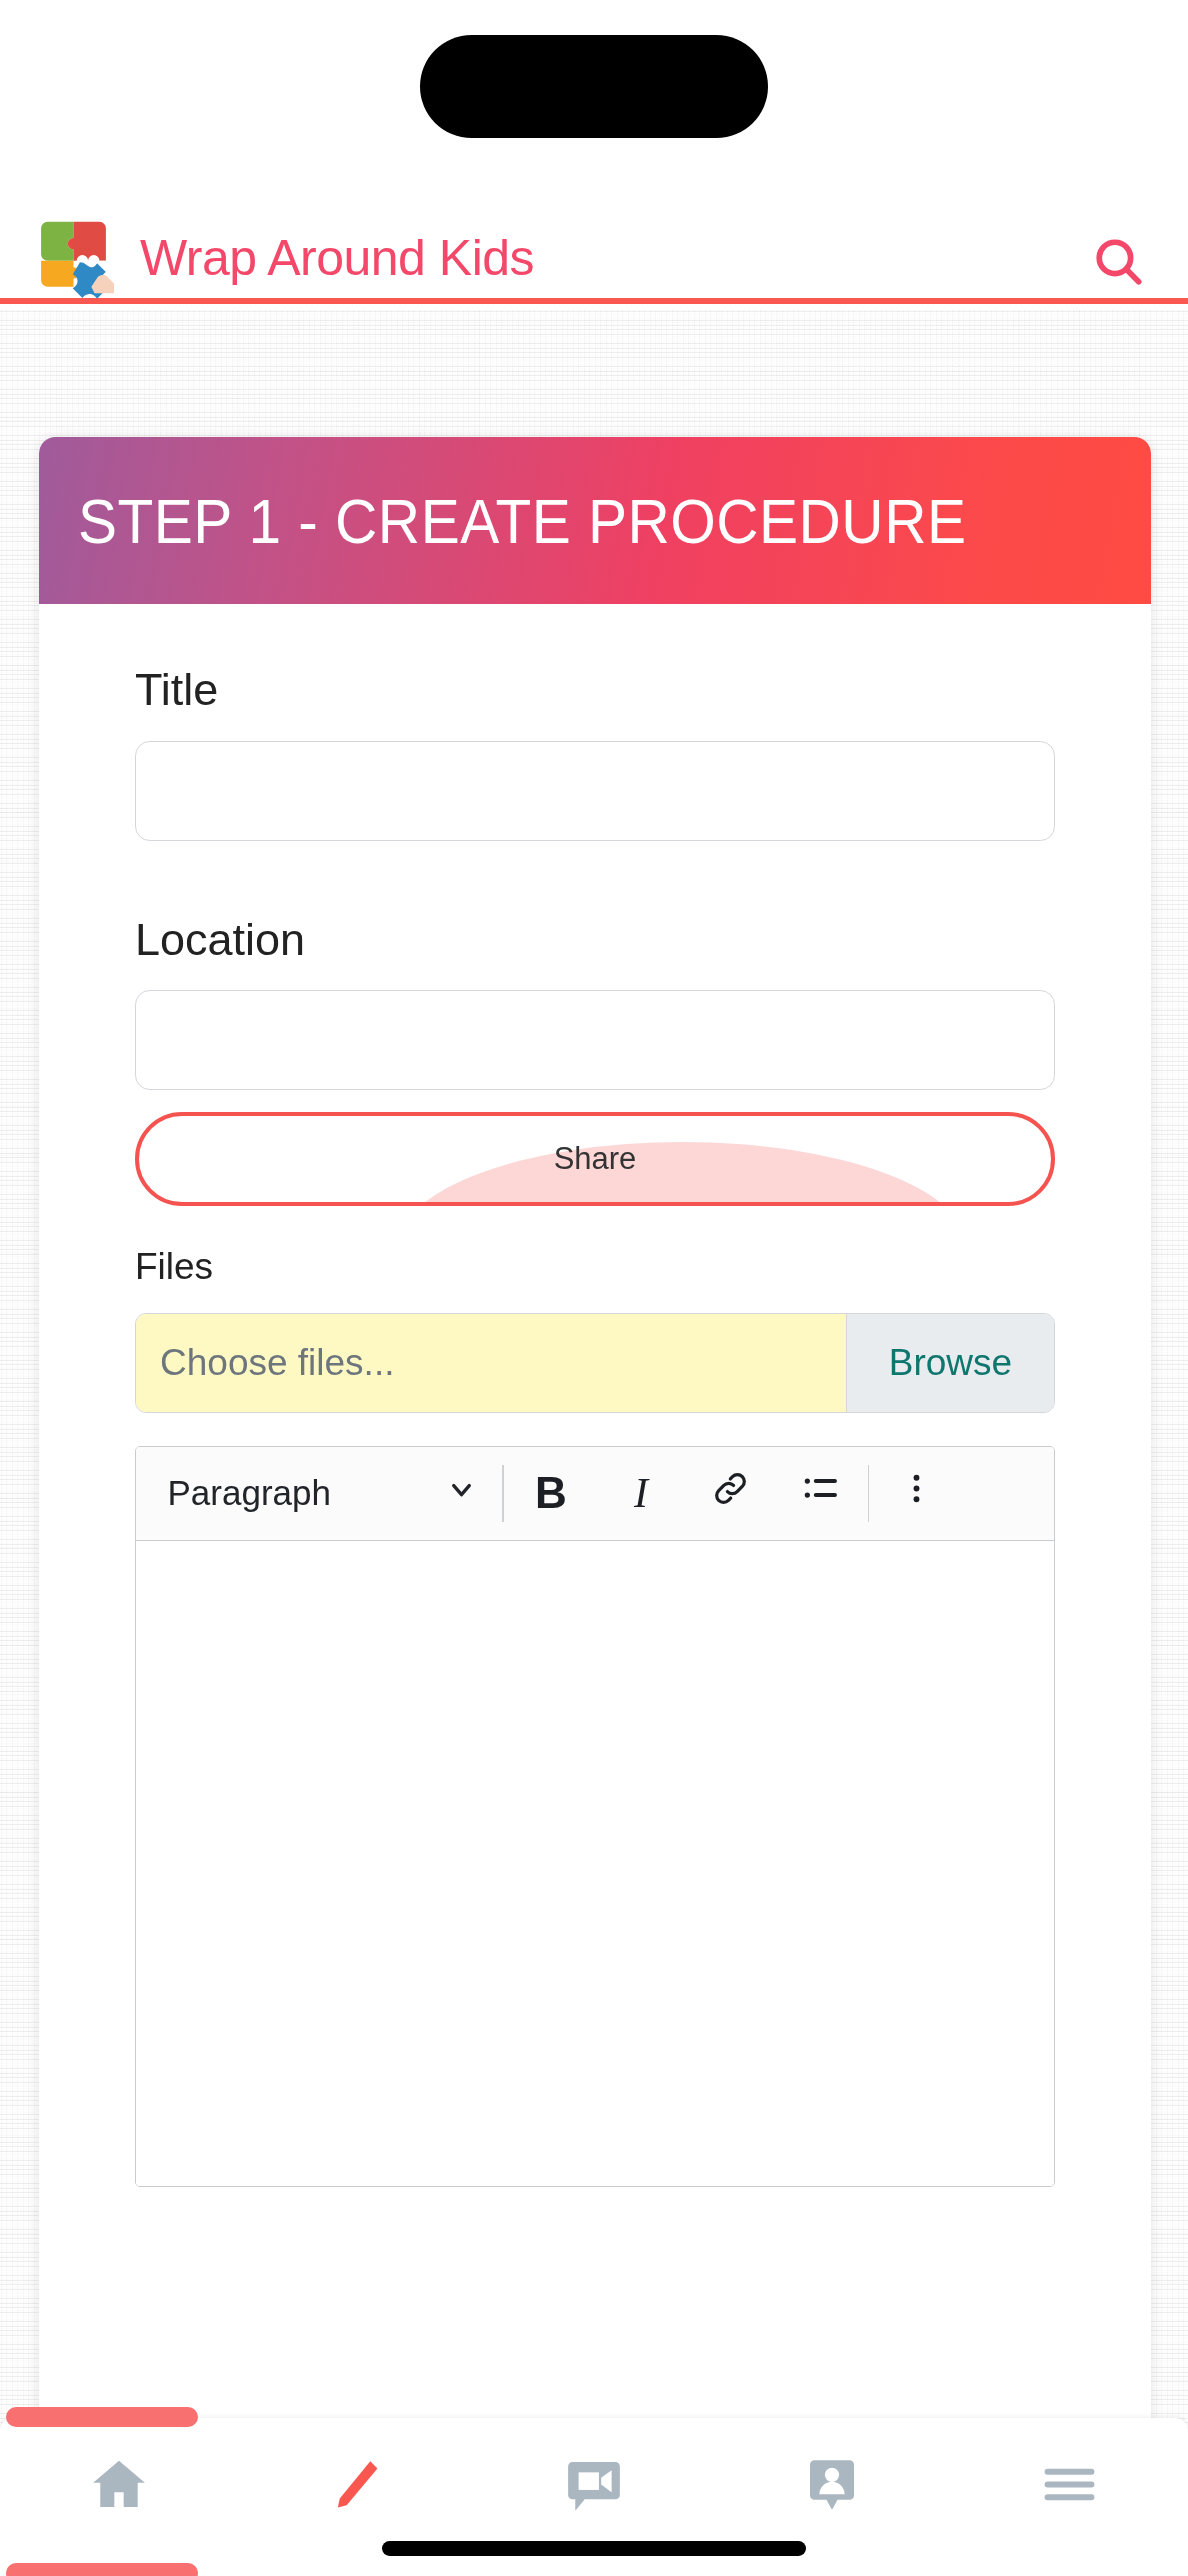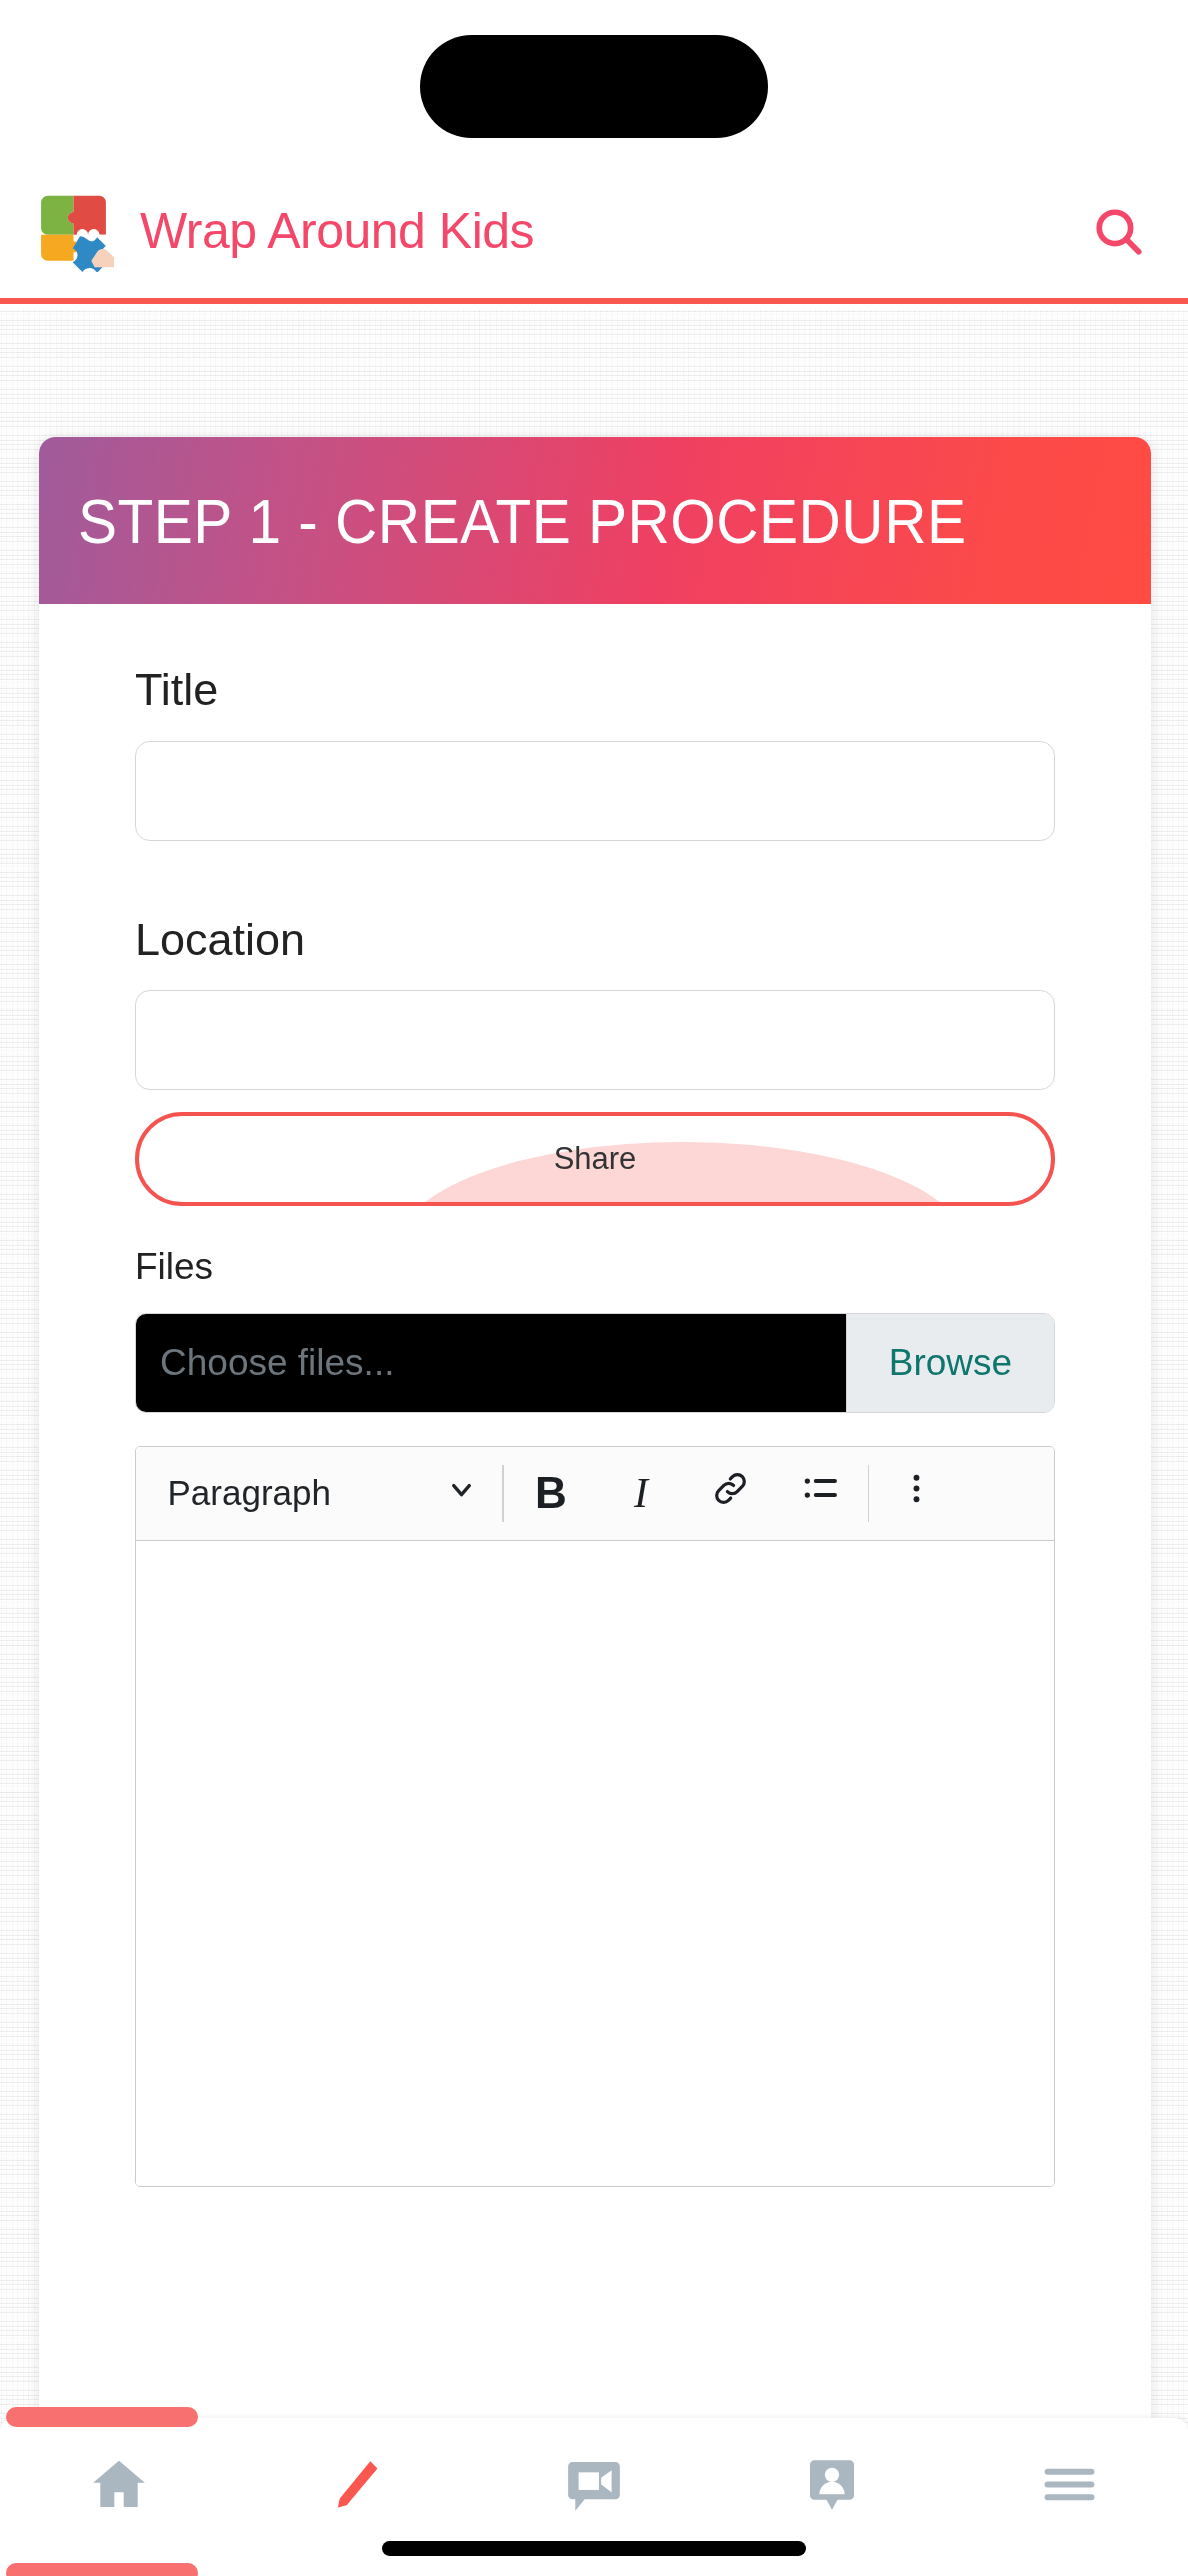--- a/index.html
+++ b/index.html
@@ -37,21 +37,21 @@
 
   
   .app-header {
     position: absolute;
     top: 164px; left: 0;
     width: 1188px;
     height: 140px;
     background: #ffffff;
     border-bottom: 6.4px solid #f9574f;
     display: flex;
-    align-items: center;
+    align-items: flex-end;
     padding: 0 33px;
     z-index: 35;
   }
   .brand {
     display: flex;
     align-items: center;
     gap: 26px;
   }
   .logo-mark {
     width: 81px;
@@ -205,21 +205,21 @@
     overflow: hidden;
     background: #fff;
   }
   .file-name {
     flex: 1 1 auto;
     display: flex;
     align-items: center;
     padding-left: 24px;
     font-size: 37px;
     color: #6d757d;
-    background: #000000;
+    background: #fef9c3;
   }
   .file-browse {
     flex: 0 0 auto;
     width: 208px;
     display: flex;
     align-items: center;
     justify-content: center;
     background: #e9ecef;
     border-left: 1.8px solid #d4d6da;
     font-size: 37px;

